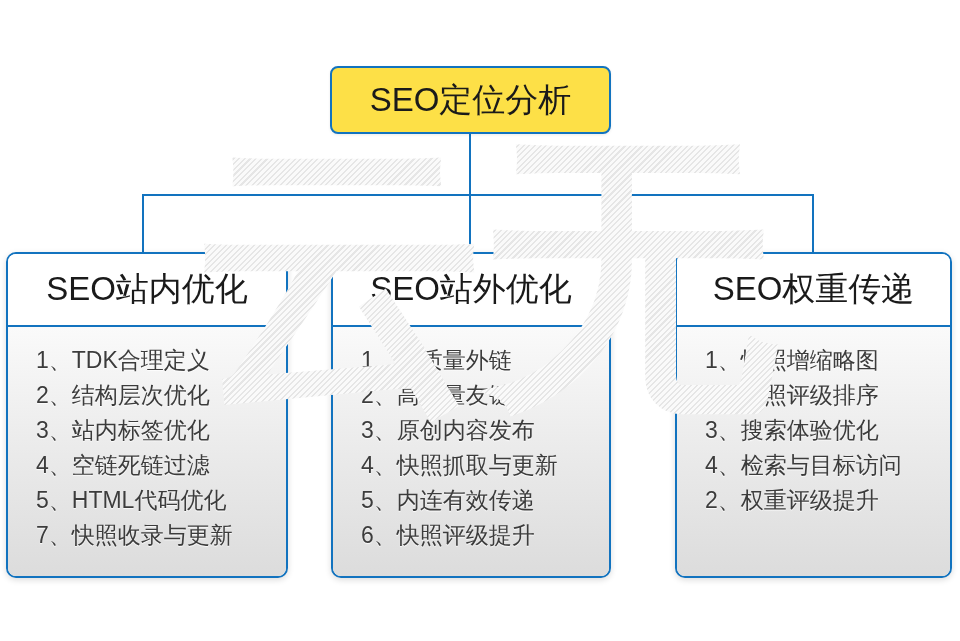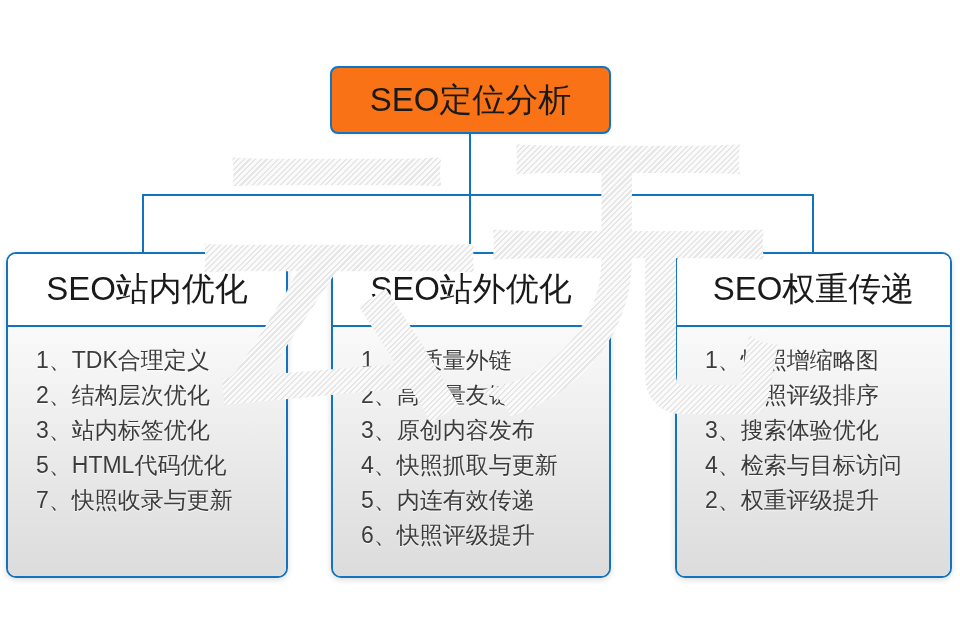--- a/index.html
+++ b/index.html
@@ -11,21 +11,21 @@
   
   .line{position:absolute;background:#1273bf;z-index:1;}
   .line-root-drop{left:469px;top:134px;width:2px;height:119px;}
   .line-horizontal{left:142px;top:194px;width:672px;height:2px;}
   .line-left-drop{left:142px;top:195px;width:2px;height:58px;}
   .line-right-drop{left:812px;top:195px;width:2px;height:58px;}
 
   
   .root-node{
     position:absolute;left:330px;top:66px;width:281px;height:68px;
-    background:#f97316;border:2px solid #1273bf;border-radius:8px;
+    background:#fde047;border:2px solid #1273bf;border-radius:8px;
     display:flex;align-items:center;justify-content:center;
     font-size:33px;color:#1a1a1a;z-index:2;box-sizing:border-box;
     box-shadow:0 1px 3px rgba(0,0,0,0.08);
   }
 
   
   .column{
     position:absolute;top:252px;height:326px;box-sizing:border-box;
     border:2px solid #1273bf;border-radius:10px;overflow:hidden;
     background:#ffffff;z-index:2;box-shadow:0 2px 6px rgba(0,0,0,0.14);
@@ -79,20 +79,21 @@
 
   <div class="column column-1">
     <div class="col-header">
       <span>SEO站内优化</span>
     </div>
     <div class="col-body">
       <ul>
         <li>1、TDK合理定义</li>
         <li>2、结构层次优化</li>
         <li>3、站内标签优化</li>
+        <li>4、空链死链过滤</li>
         <li>5、HTML代码优化</li>
         <li>7、快照收录与更新</li>
       </ul>
     </div>
   </div>
 
   <div class="column column-2">
     <div class="col-header">
       <span>SEO站外优化</span>
     </div>

